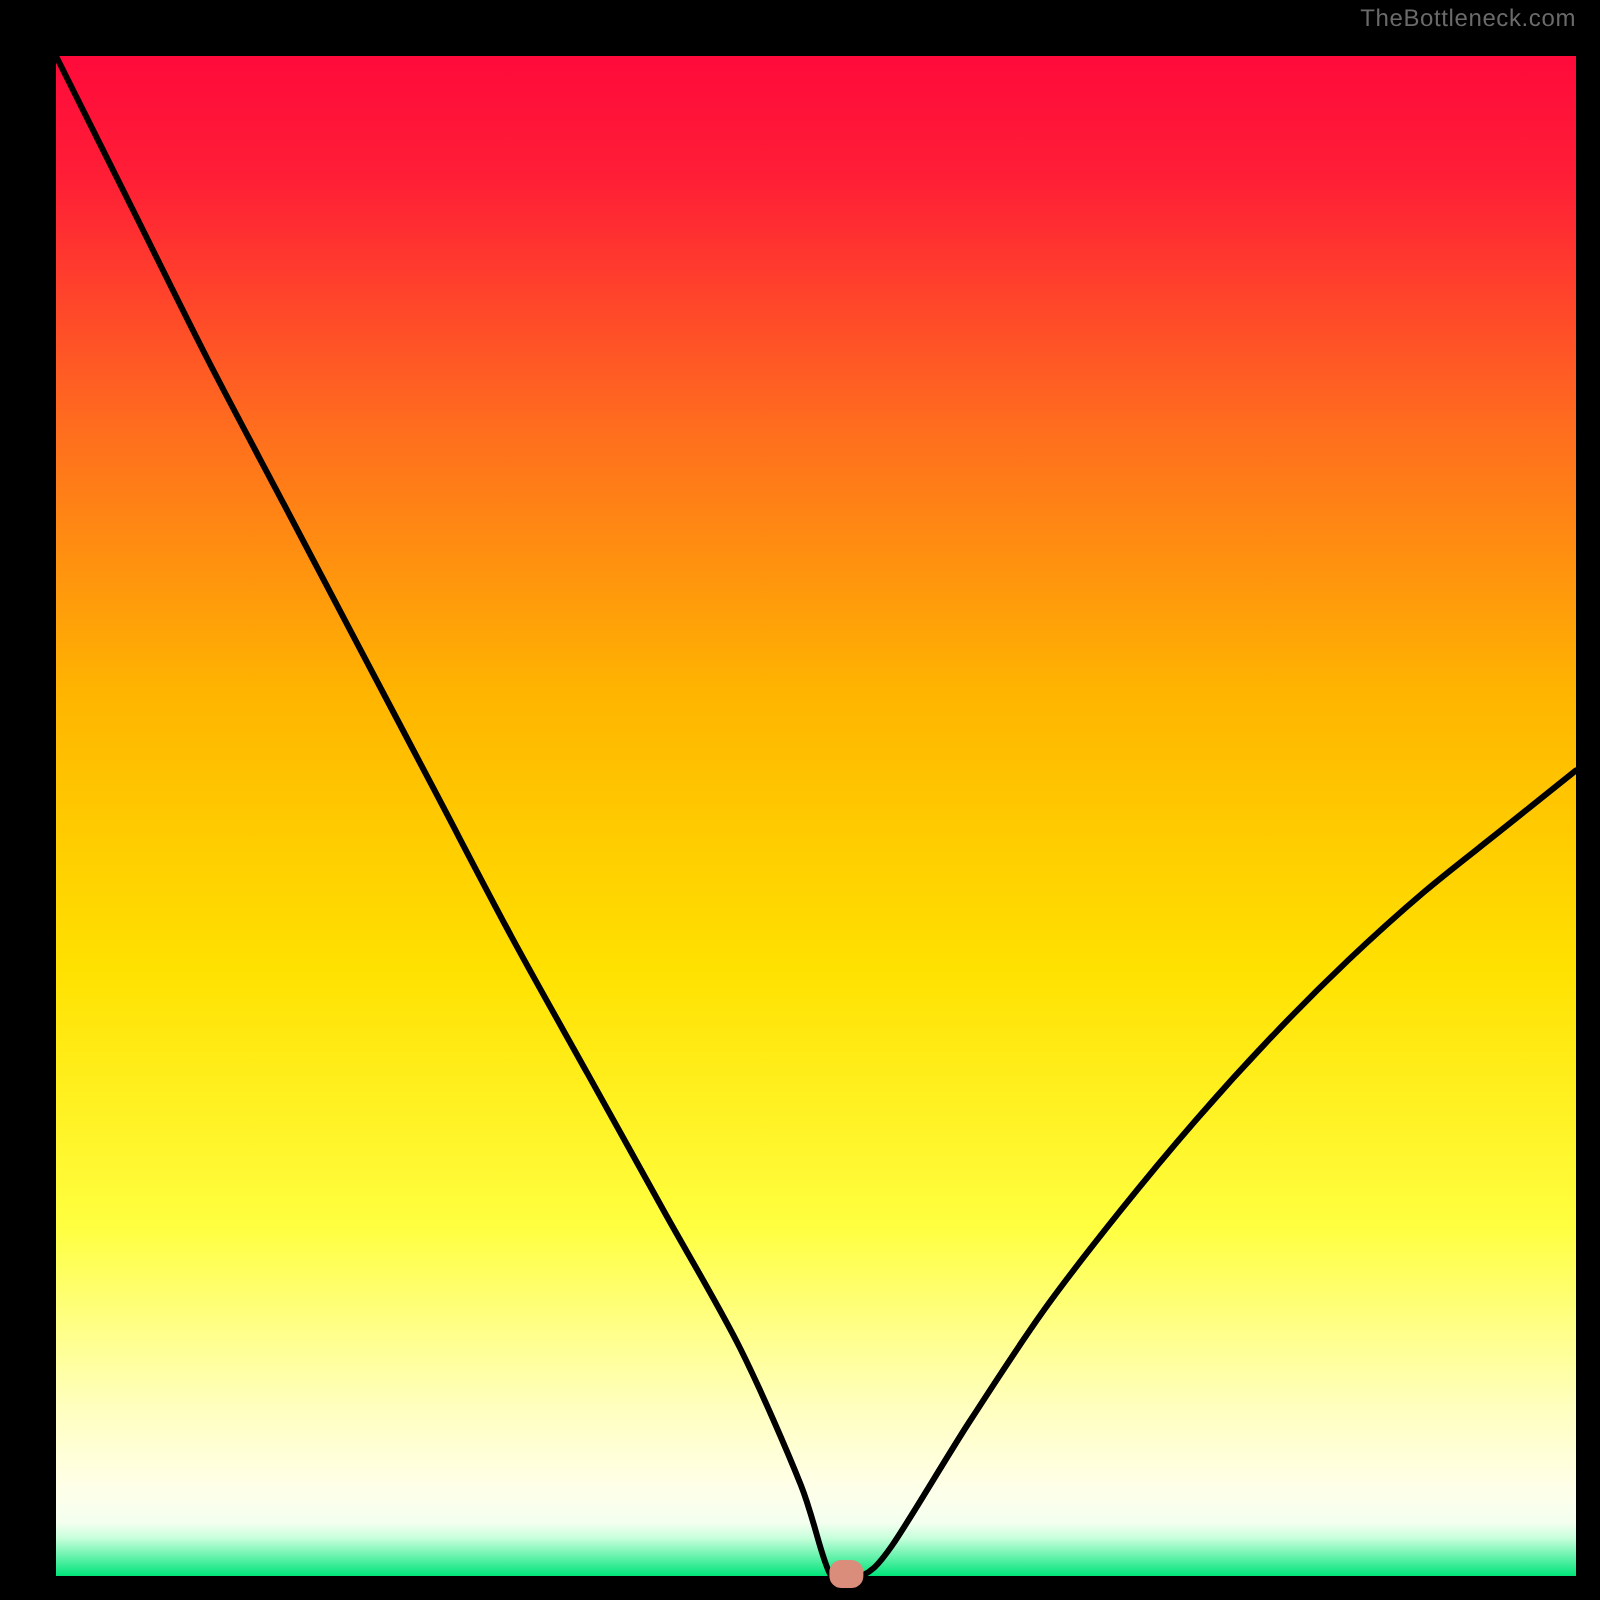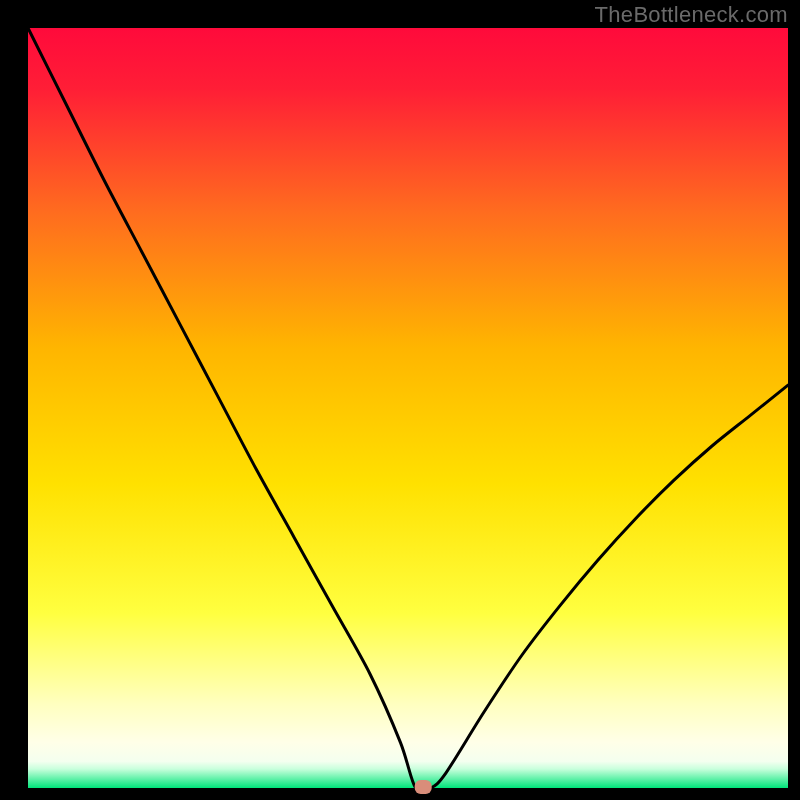--- a/index.html
+++ b/index.html
@@ -15,21 +15,21 @@
     position: relative;
     width: 800px;
     height: 800px;
     background: #000;
   }
   .watermark {
     position: absolute;
     top: 2px;
     right: 12px;
     color: #6a6a6a;
-    font-size: 22px;
+    font-size: 12px;
     font-weight: 500;
     letter-spacing: 0.3px;
     z-index: 10;
   }
   svg {
     position: absolute;
     top: 0;
     left: 0;
   }
 </style>

